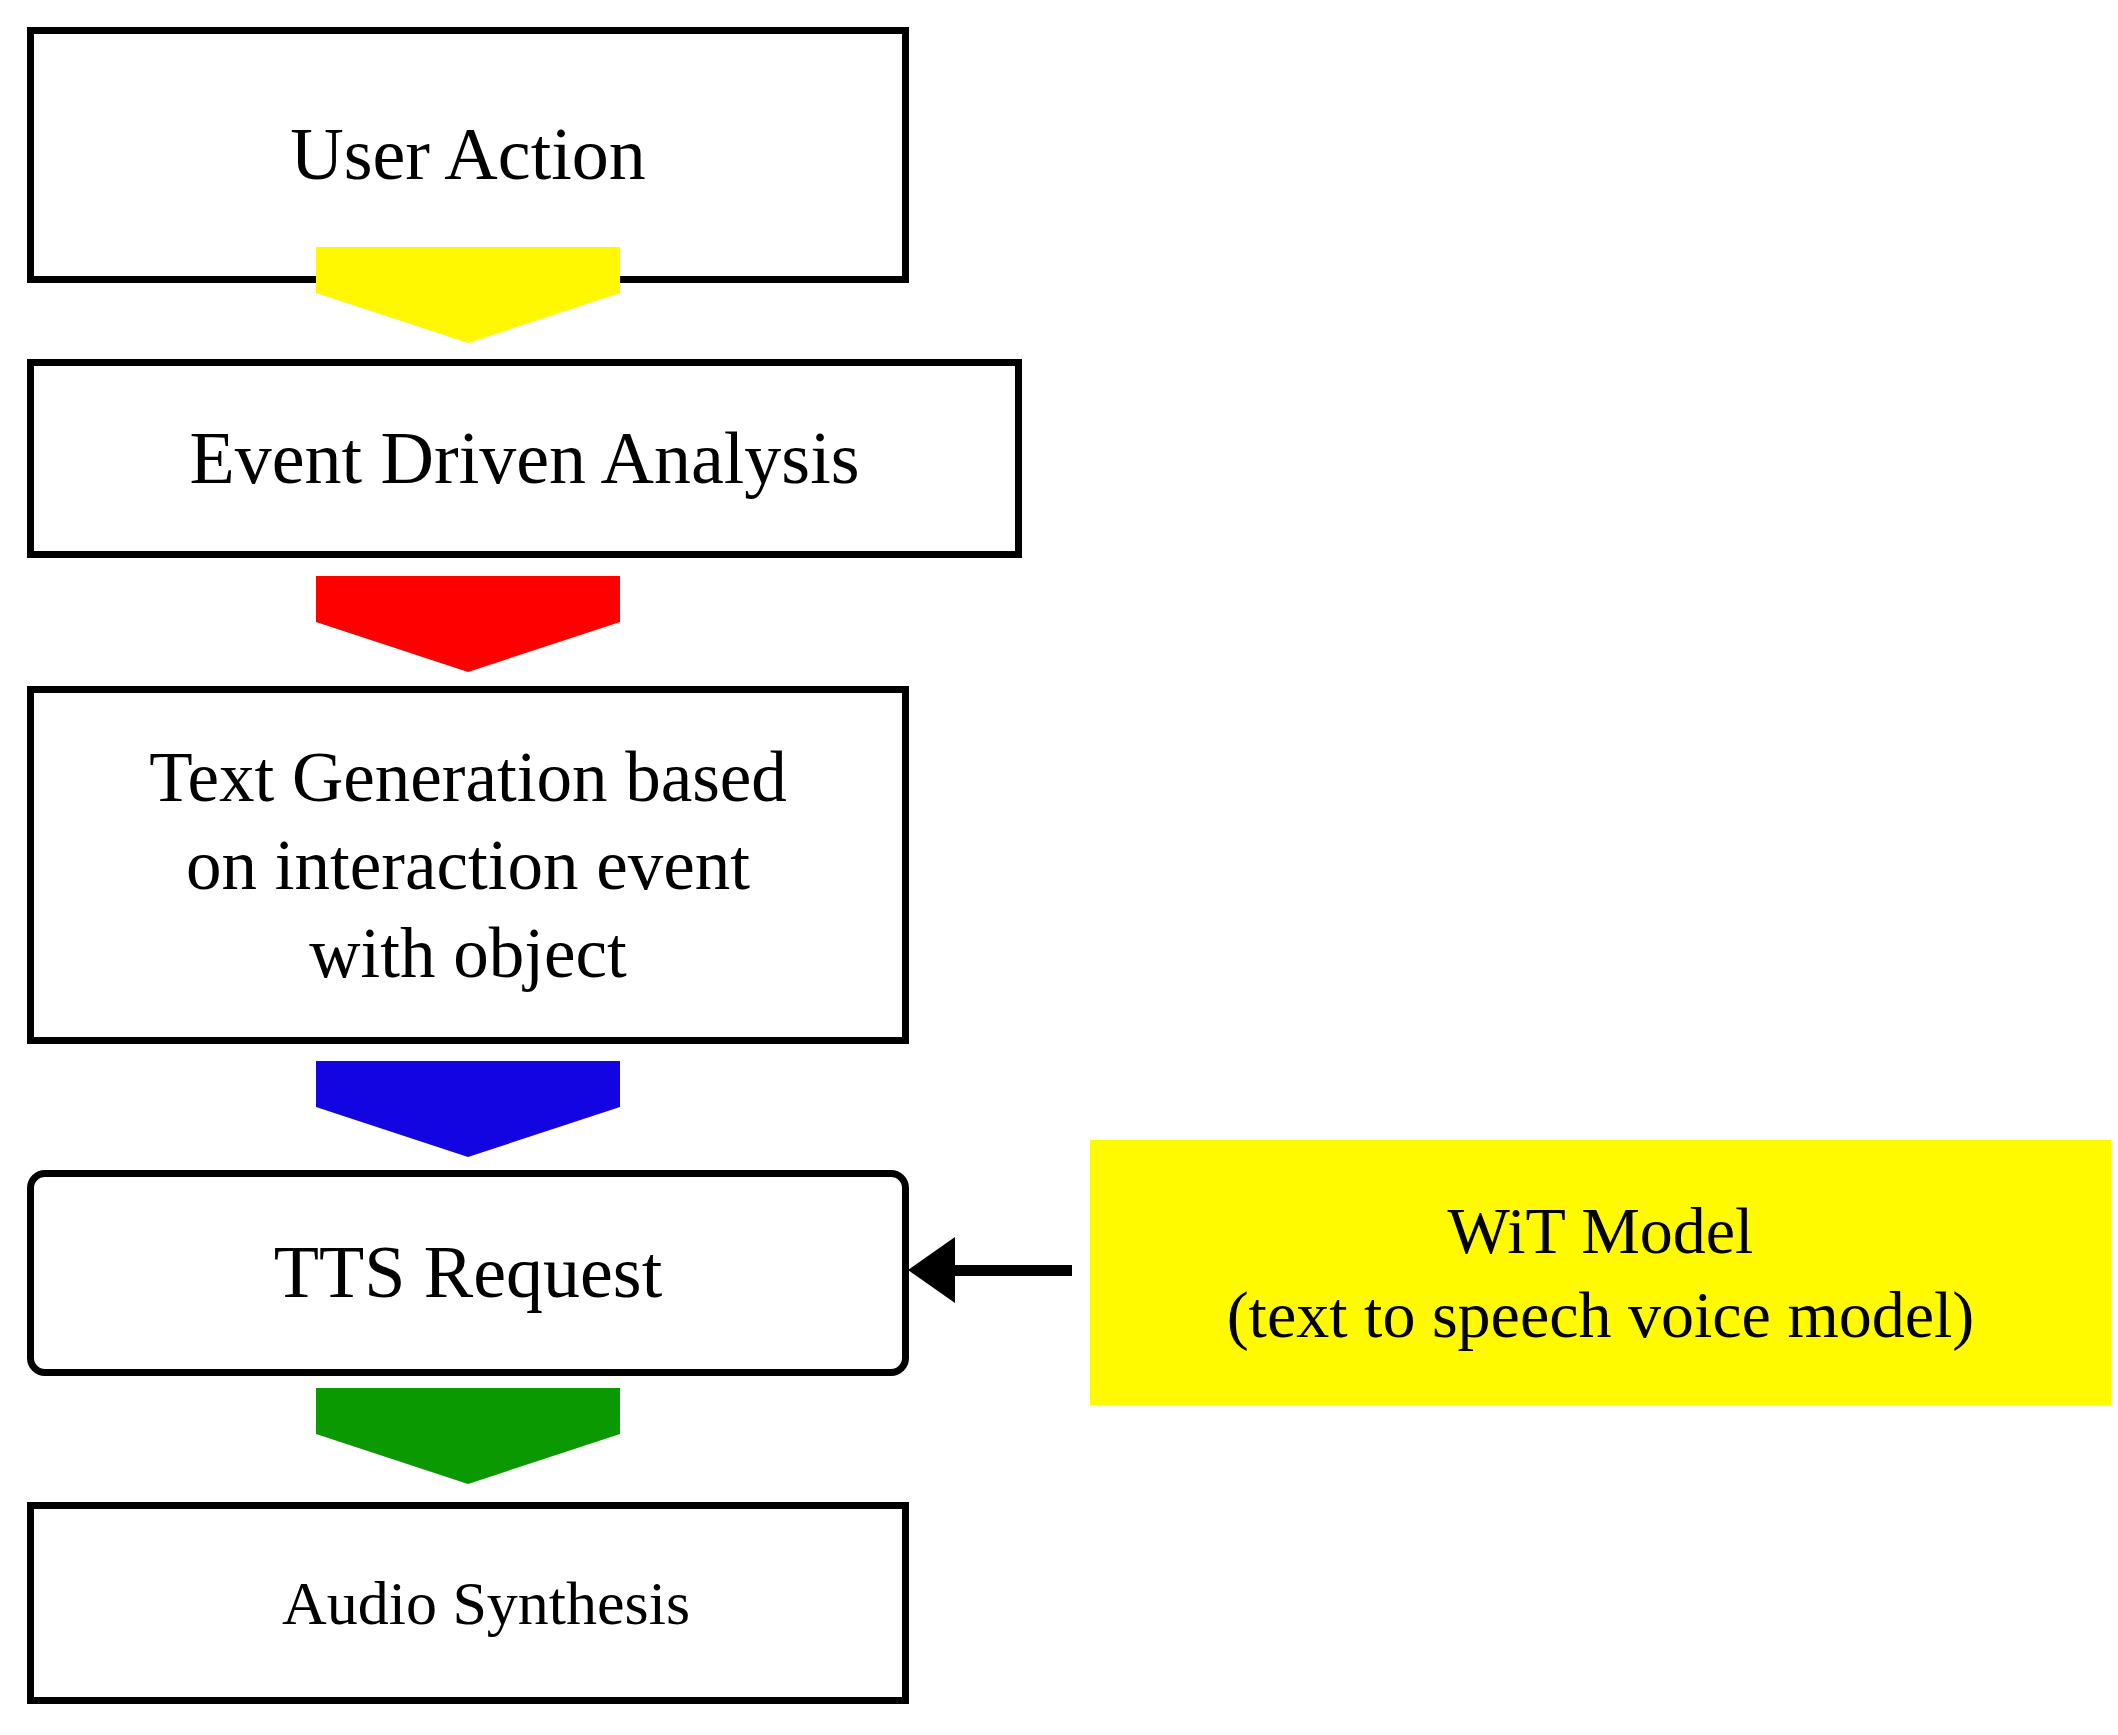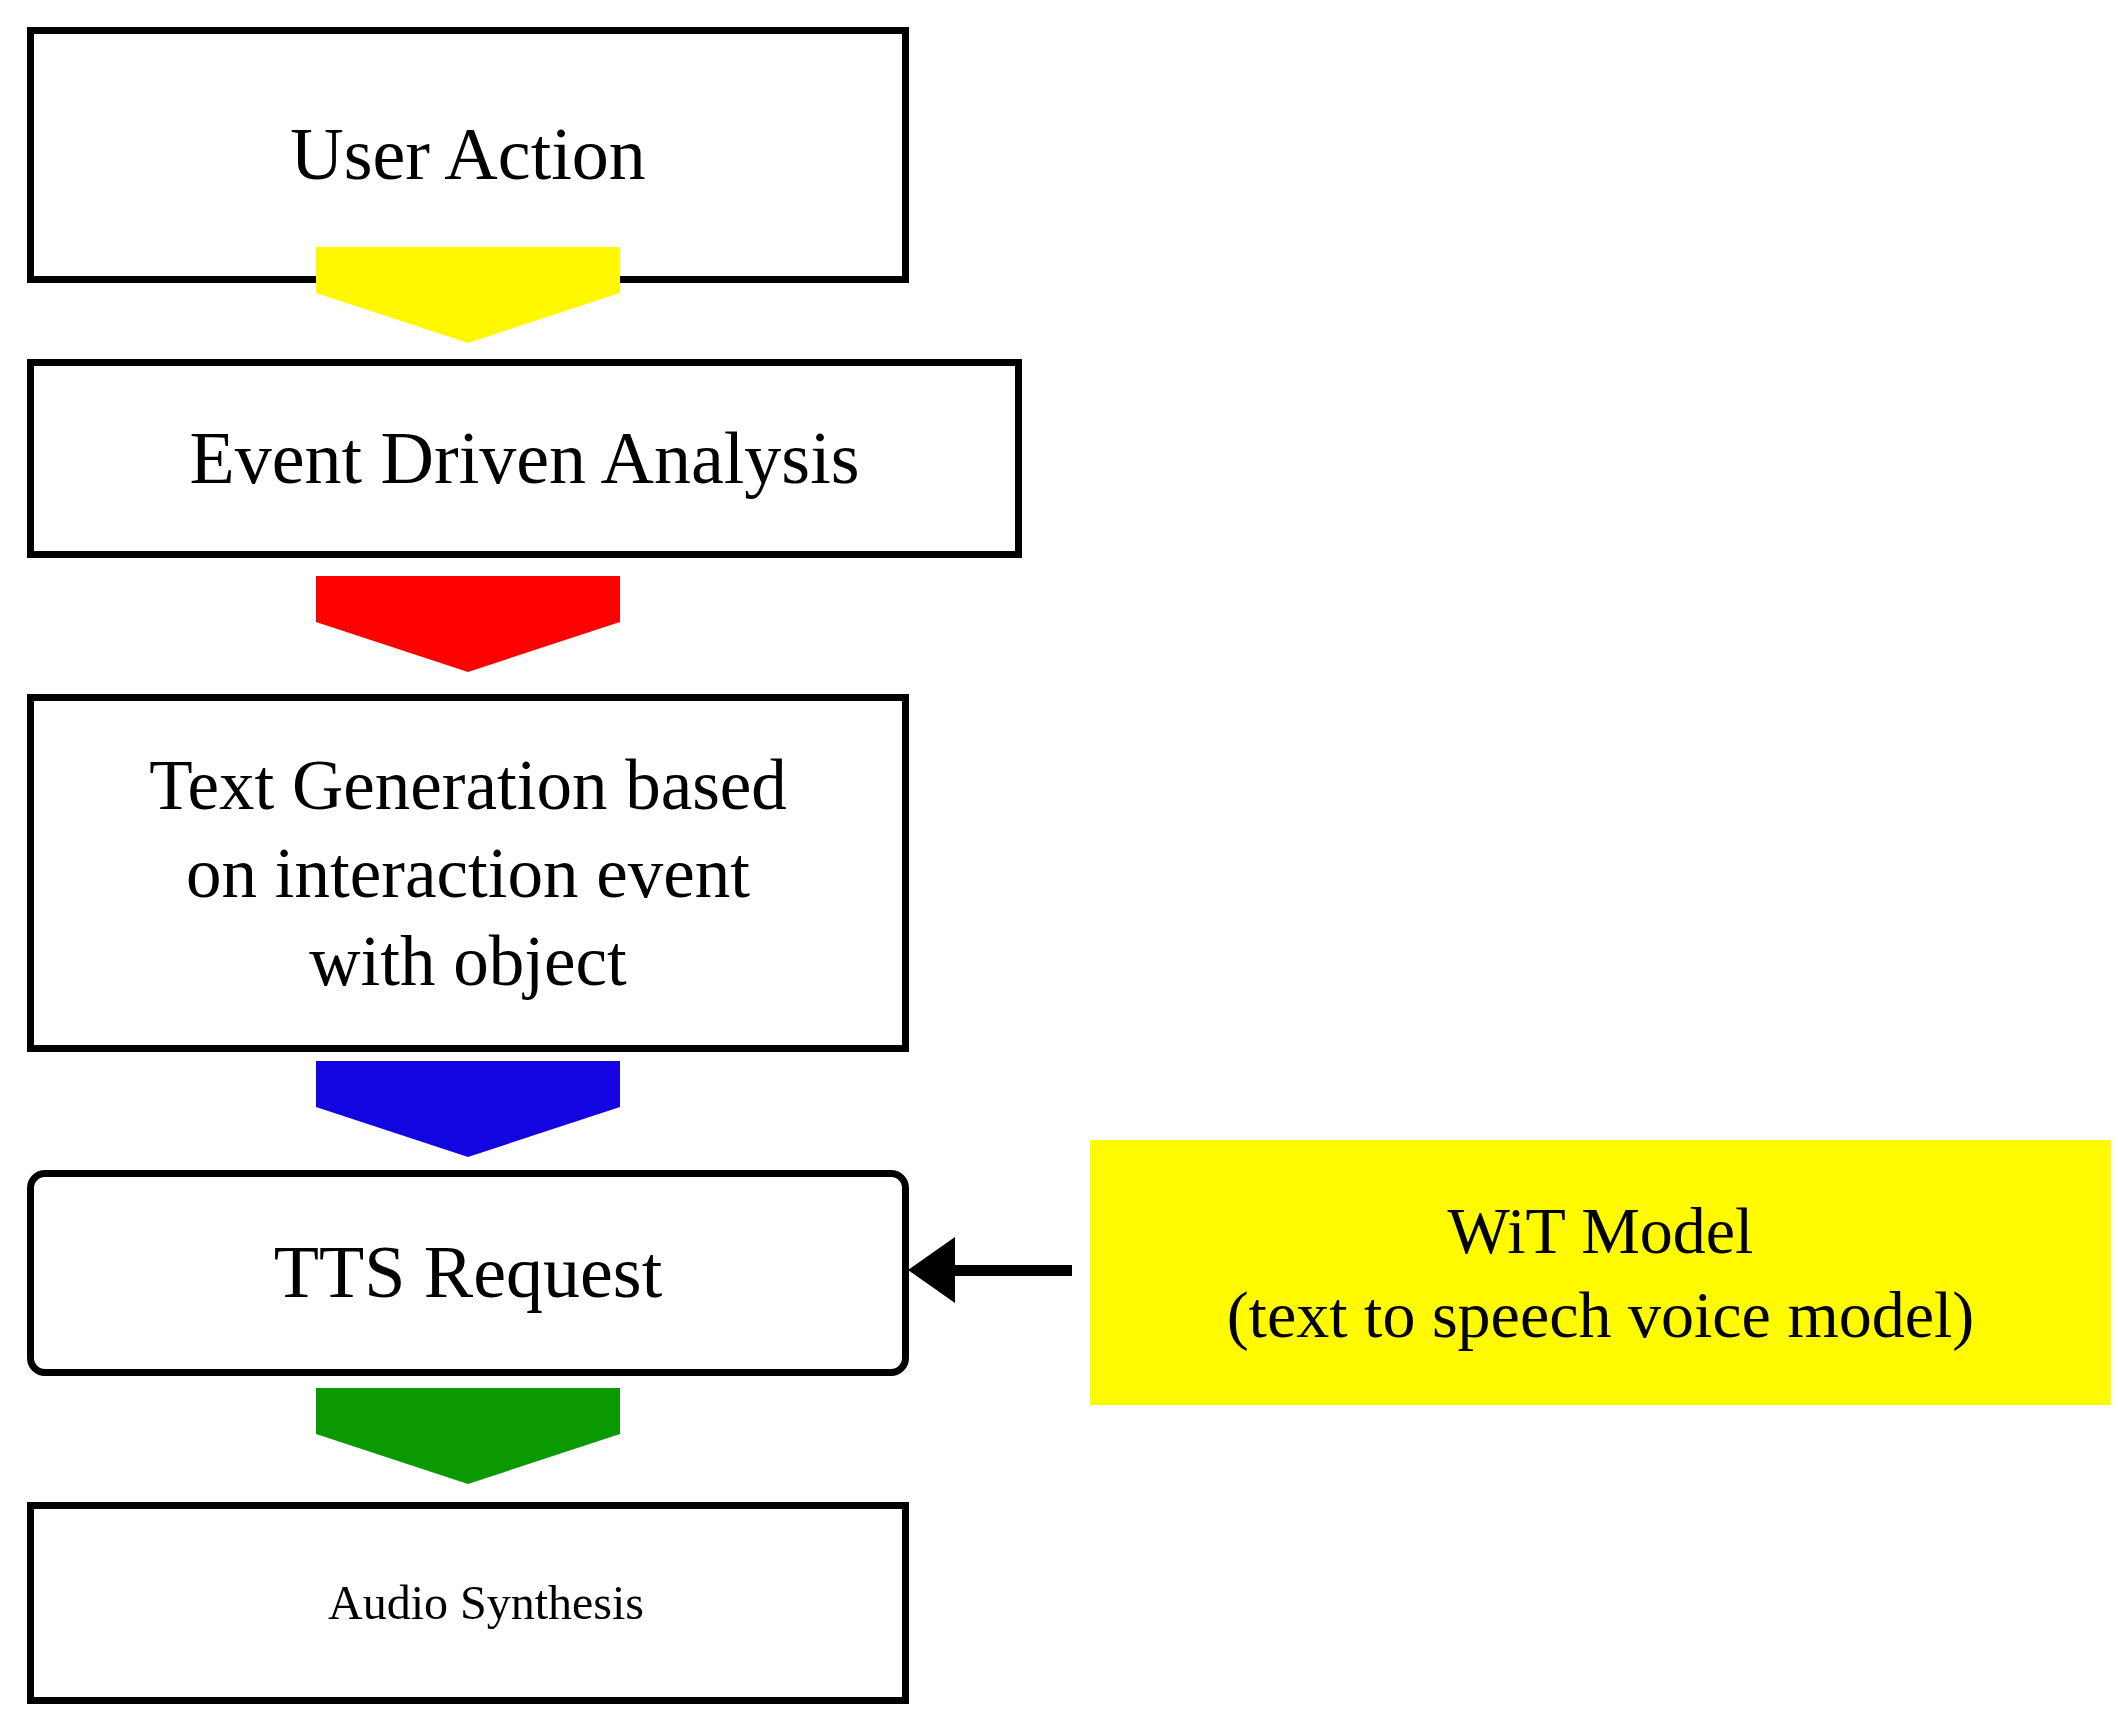--- a/index.html
+++ b/index.html
@@ -28,29 +28,29 @@
     color: #000000;
   }
   .node .label {
     display: block;
     line-height: 1.24;
     padding: 0 8px;
     white-space: pre-line;
   }
   .node-1 { left: 27px;  top: 27px;   width: 882px; height: 256px; }
   .node-2 { left: 27px;  top: 359px;  width: 995px; height: 199px; }
-  .node-3 { left: 27px;  top: 686px;  width: 882px; height: 358px; margin-top: 8px; }
+  .node-3 { left: 27px;  top: 686px;  width: 882px; height: 358px; }
   .node-4 { left: 27px;  top: 1170px; width: 882px; height: 206px; border-radius: 18px; }
   .node-5 { left: 27px;  top: 1502px; width: 882px; height: 202px; }
 
   .node-1 .label { font-size: 74px; }
   .node-2 .label { font-size: 74px; }
   .node-3 .label { font-size: 71px; }
   .node-4 .label { font-size: 74px; }
-  .node-5 .label { font-size: 48px; margin-left: 36px; }
+  .node-5 .label { font-size: 62px; margin-left: 36px; }
 
   .model-box {
     position: absolute;
     left: 1090px;
     top: 1140px;
     width: 1021px;
     height: 265px;
     background: #fffa00;
     display: flex;
     align-items: center;

